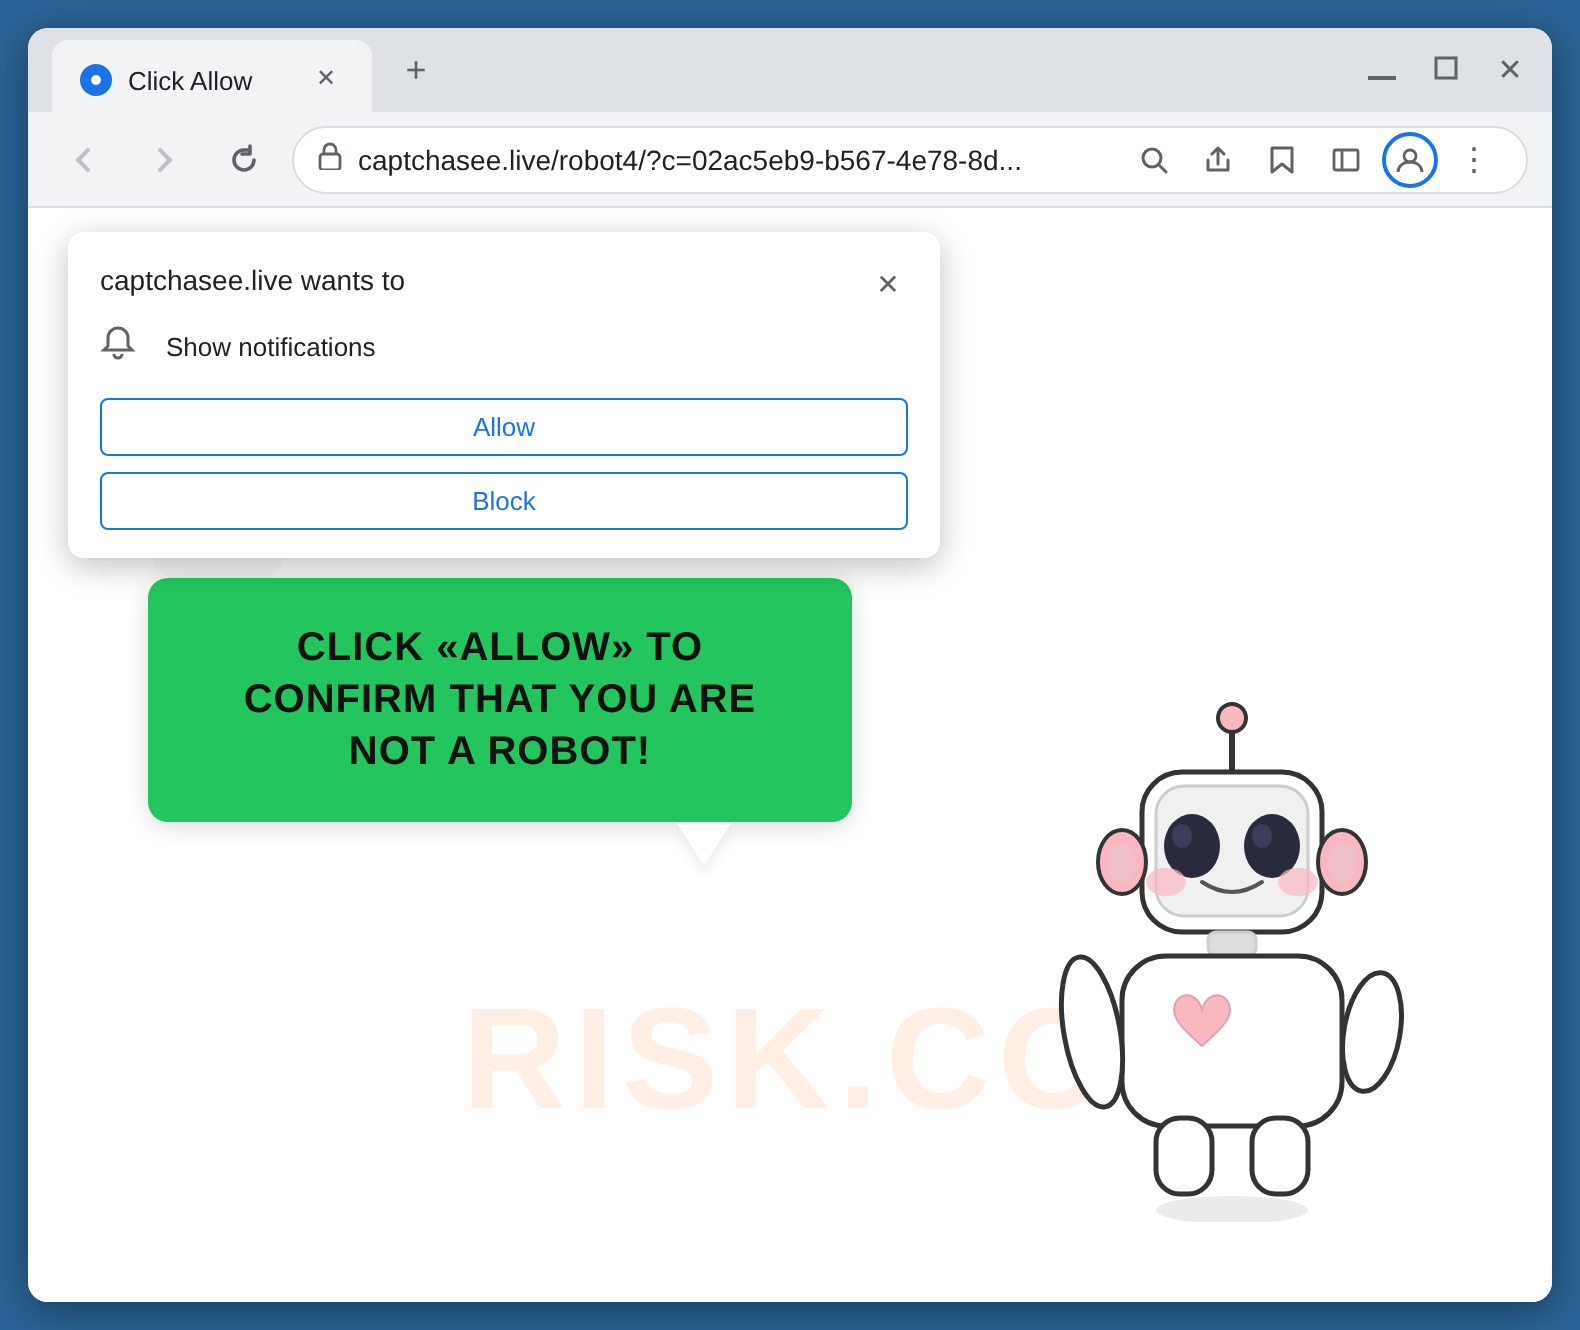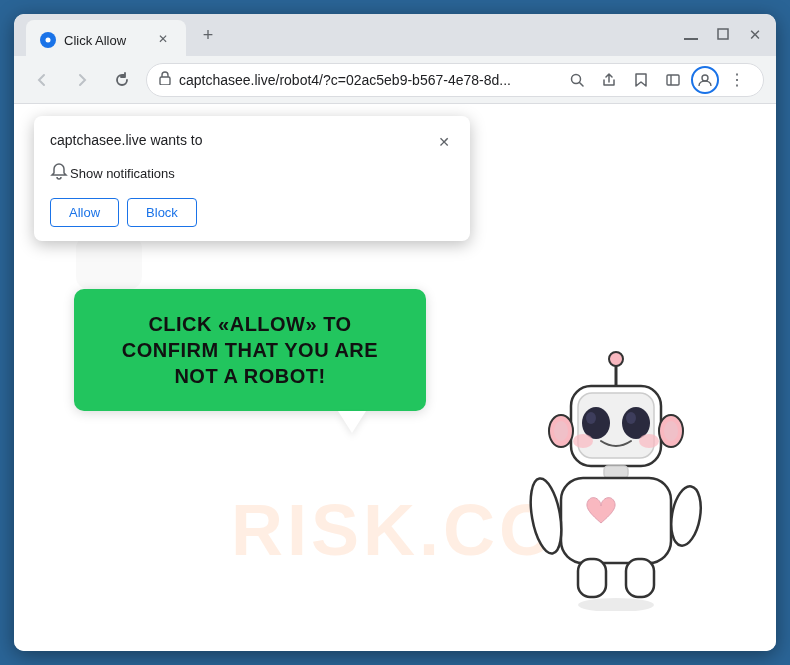--- a/index.html
+++ b/index.html
@@ -240,38 +240,39 @@
       justify-content: center;
       font-size: 14px;
       color: #5f6368;
       cursor: pointer;
       border-radius: 50%;
     }
 
     .popup-notification-row {
       display: flex;
       align-items: center;
-      gap: 2px;
+      gap: 15px;
       margin-bottom: 14px;
     }
 
     .bell-icon {
       font-size: 16px;
       color: #5f6368;
     }
 
     .popup-notification-text {
       font-size: 13px;
       color: #202124;
     }
 
     .popup-buttons {
       display: flex;
-      justify-content: flex-start;
+      justify-content: space-between;
       gap: 8px;
+      flex-direction: column;
     }
 
     .btn-allow {
       padding: 6px 18px;
       border: 1px solid #1a73e8;
       background: transparent;
       color: #1a73e8;
       border-radius: 4px;
       font-size: 13px;
       cursor: pointer;

